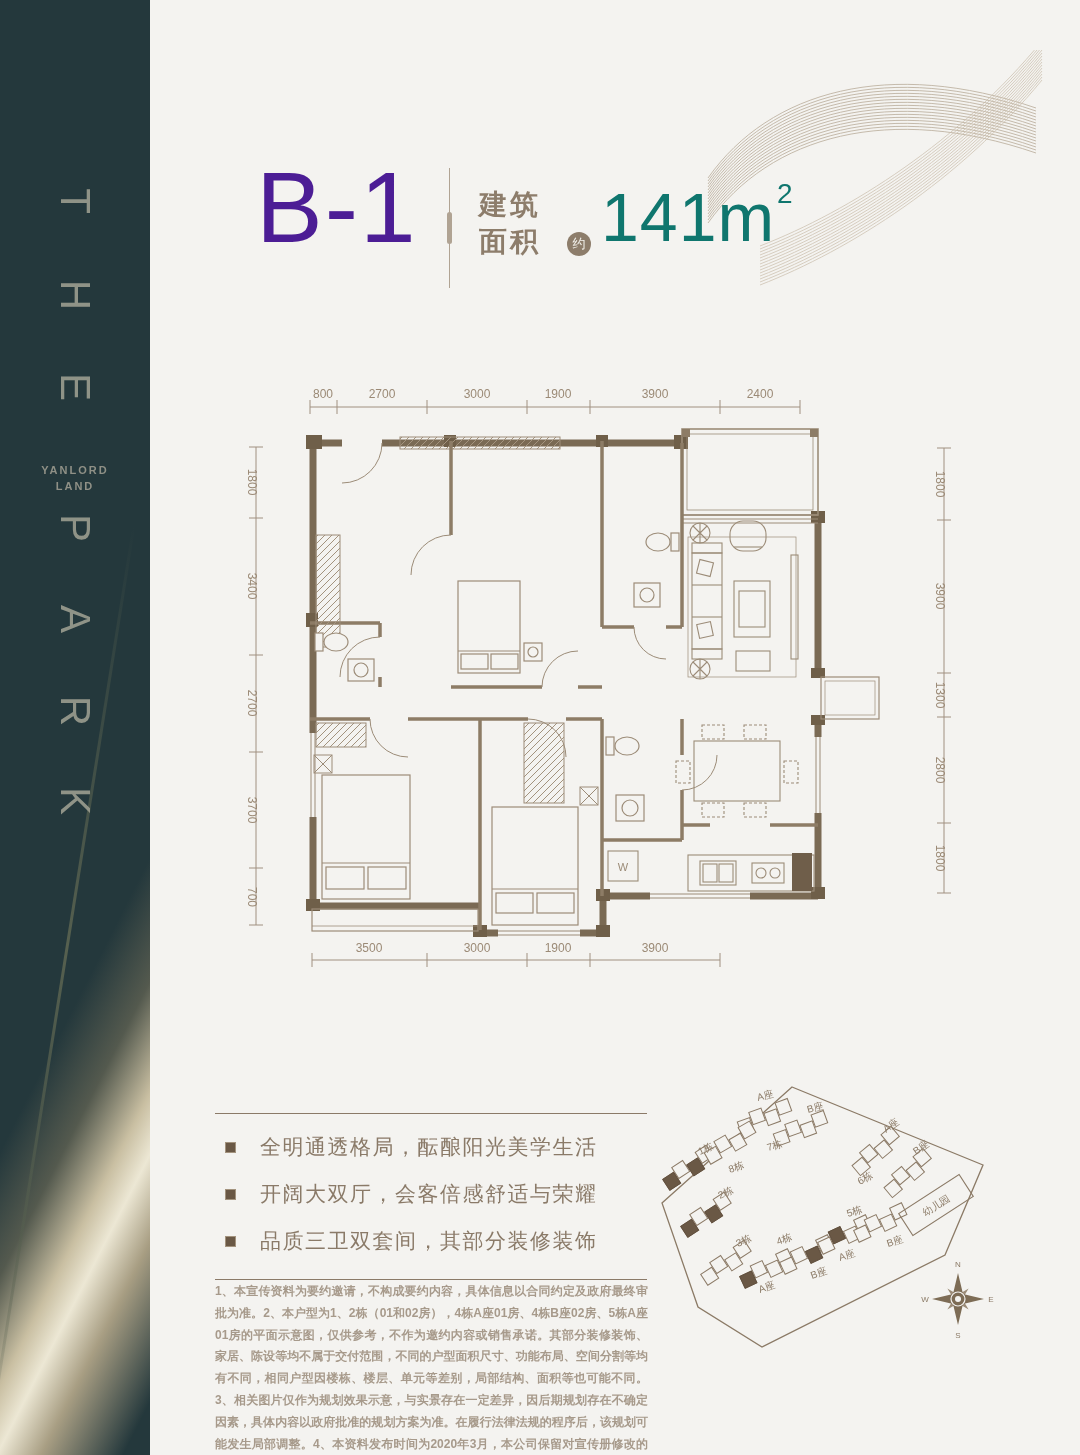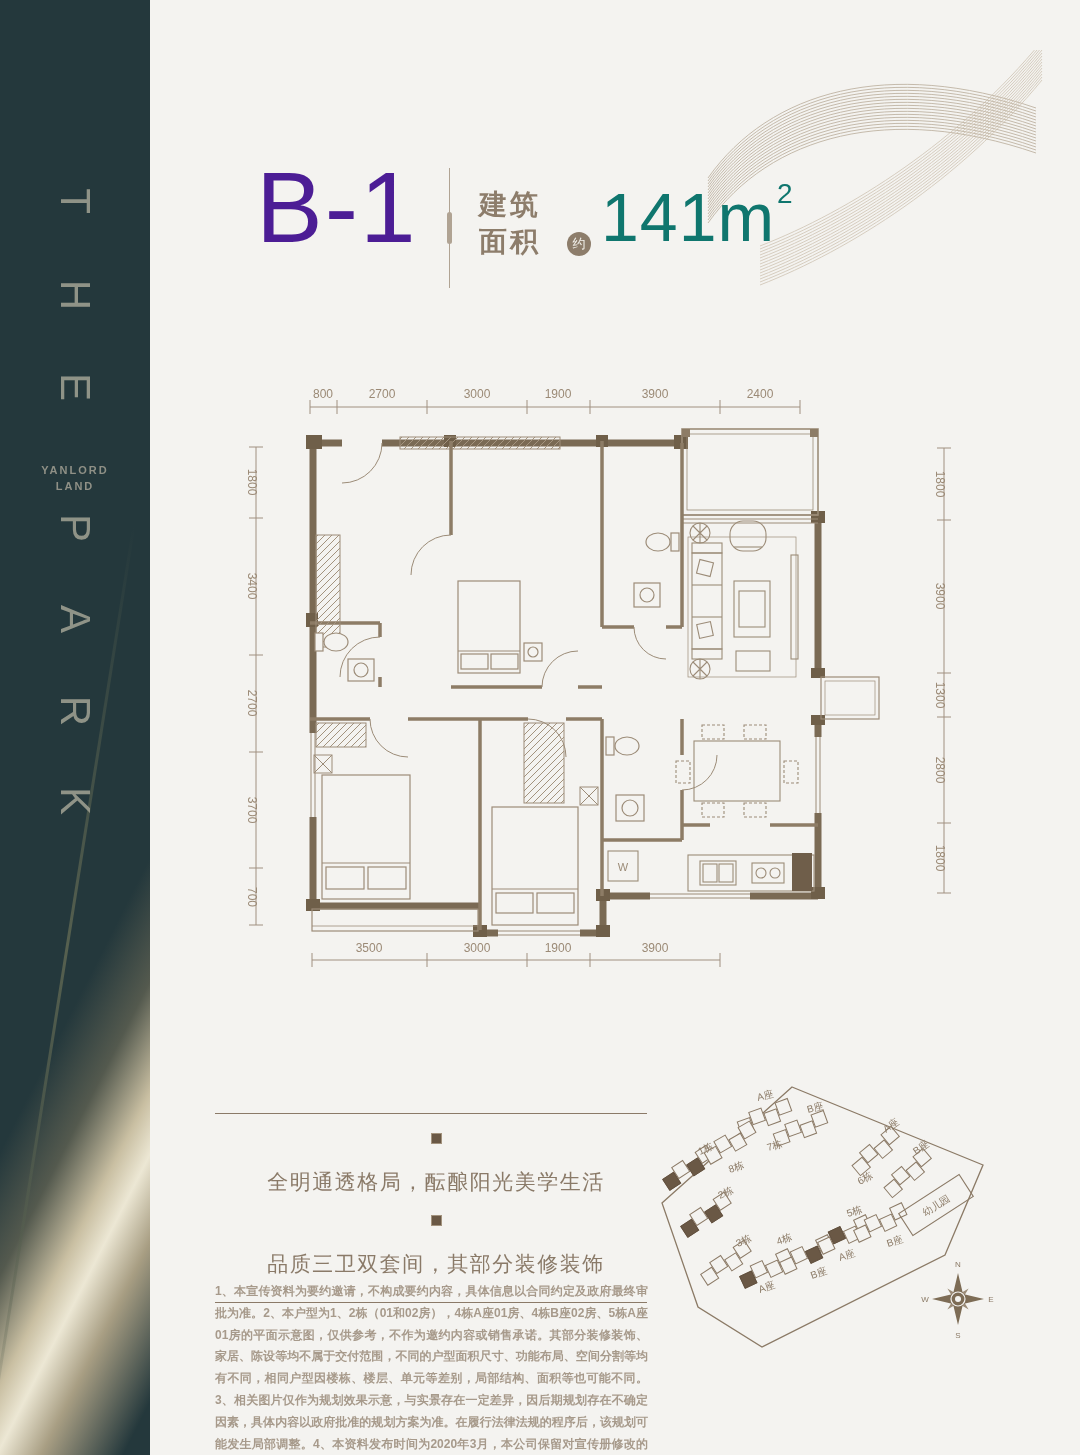--- a/index.html
+++ b/index.html
@@ -31,21 +31,21 @@
   
   .swirl { position:absolute; left:700px; top:50px; }
 
   
   .plan { position:absolute; left:230px; top:385px; }
   .plan text { font-family:"Liberation Sans", sans-serif; }
 
   
   .points { position:absolute; left:215px; top:1113px; width:432px; }
   .rule { height:1px; background:#8b7a68; }
-  .point-row { display:flex; align-items:center; gap:24px; margin:19px 0 19px 10px;flex-direction:column; }
+  .point-row { display:flex; align-items:center; gap:24px; margin:19px 0 19px 10px; }
   .bullet-sq { width:11px; height:11px; background:#6a5845; border:1px solid #a3937e; flex:0 0 auto; }
   .point-text { font-size:21px; color:#8a7a68; letter-spacing:1.5px; }
   .rule.below { margin-top:24px; }
 
   
   .disclaimer { position:absolute; left:215px; top:1281px; width:433px; font-size:12px; line-height:1.82;
     color:#a79a8b; text-align:justify;font-weight:bold; }
 
   
   .siteplan { position:absolute; left:650px; top:1075px; }
@@ -401,20 +401,24 @@
   </svg>
 
   <div class="points">
     <div class="rule"></div>
     <div class="point-row">
       <span class="bullet-sq"></span>
       <span class="point-text">全明通透格局，酝酿阳光美学生活</span>
     </div>
     <div class="point-row">
       <span class="bullet-sq"></span>
+      <span class="point-text">开阔大双厅，会客倍感舒适与荣耀</span>
+    </div>
+    <div class="point-row">
+      <span class="bullet-sq"></span>
       <span class="point-text">品质三卫双套间，其部分装修装饰</span>
     </div>
     <div class="rule below"></div>
   </div>
 
   <p class="disclaimer">1、本宣传资料为要约邀请，不构成要约内容，具体信息以合同约定及政府最终审批为准。2、本户型为1、2栋（01和02房），4栋A座01房、4栋B座02房、5栋A座01房的平面示意图，仅供参考，不作为邀约内容或销售承诺。其部分装修装饰、家居、陈设等均不属于交付范围，不同的户型面积尺寸、功能布局、空间分割等均有不同，相同户型因楼栋、楼层、单元等差别，局部结构、面积等也可能不同。3、相关图片仅作为规划效果示意，与实景存在一定差异，因后期规划存在不确定因素，具体内容以政府批准的规划方案为准。在履行法律法规的程序后，该规划可能发生局部调整。4、本资料发布时间为2020年3月，本公司保留对宣传册修改的权利，敬请垂询最新资料。</p>
 
   <svg class="siteplan" width="380" height="300" viewBox="0 0 380 300">
     <defs>
       <g id="cl">

